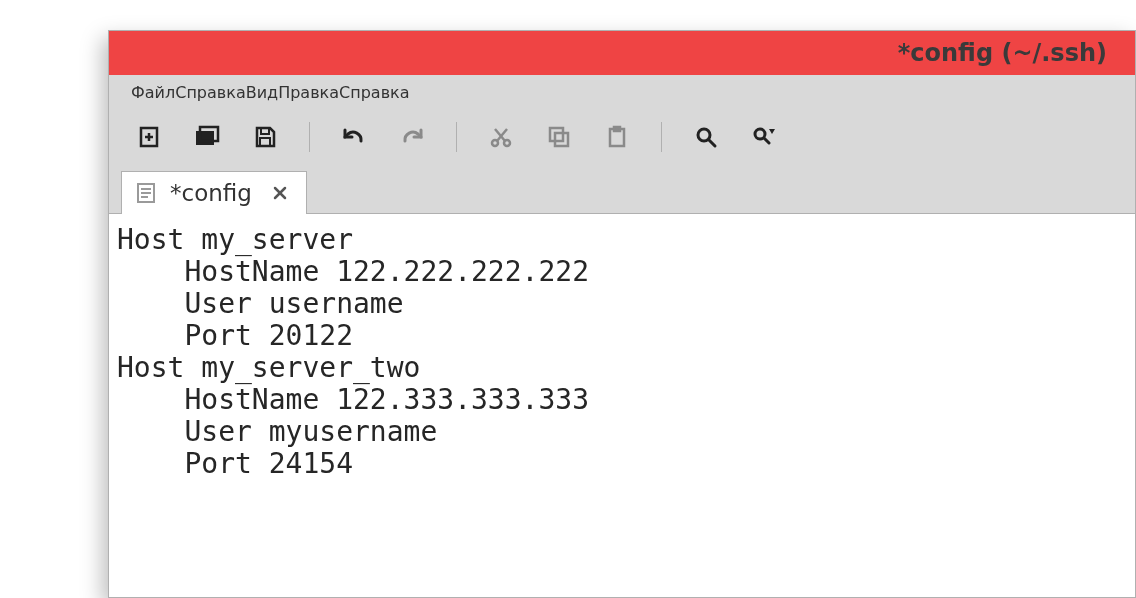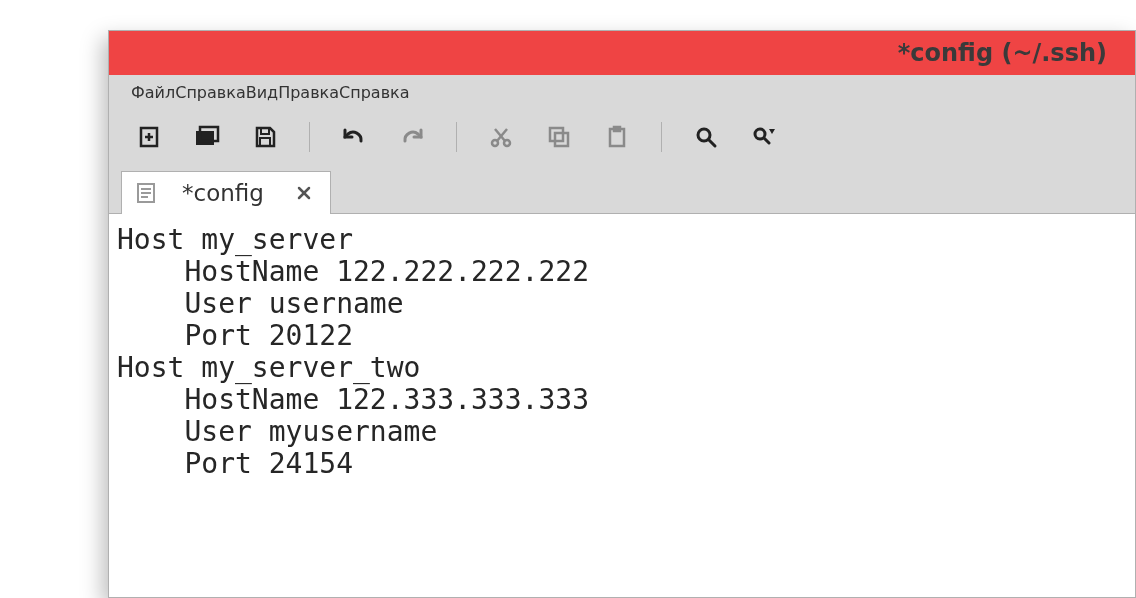--- a/index.html
+++ b/index.html
@@ -68,21 +68,21 @@
   .tab-row {
     display: flex;
     align-items: flex-end;
     background: #d9d9d9;
     border-bottom: 1px solid #b0b0b0;
     padding-left: 12px;
   }
   .tab {
     display: flex;
     align-items: center;
-    gap: 26px;
+    gap: 14px;
     background: #ffffff;
     border: 1px solid #b0b0b0;
     border-bottom: none;
     padding: 8px 18px 8px 14px;
     font-size: 23px;
     color: #333;
     position: relative;
     top: 1px;
   }
   .tab-doc-icon { color: #9a9a9a; display:flex; }

